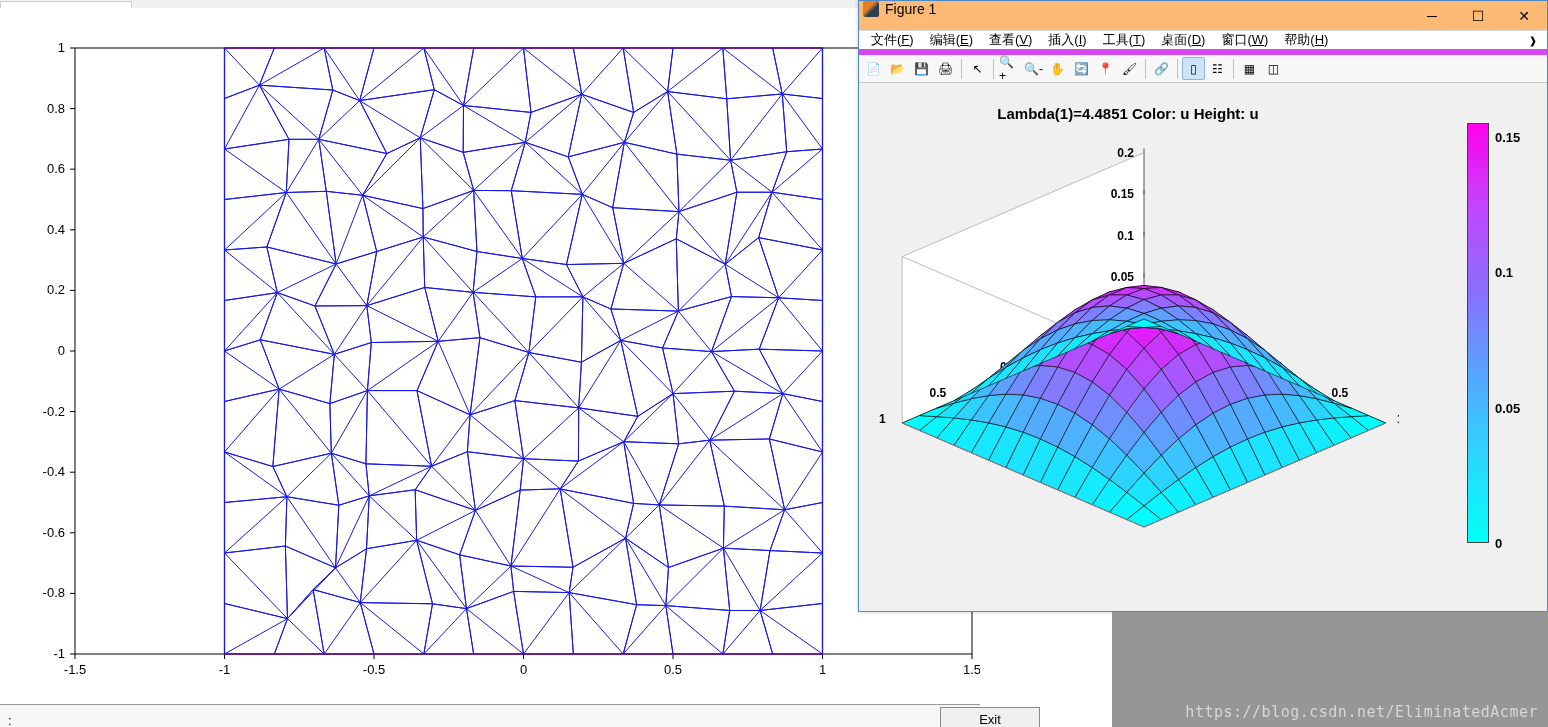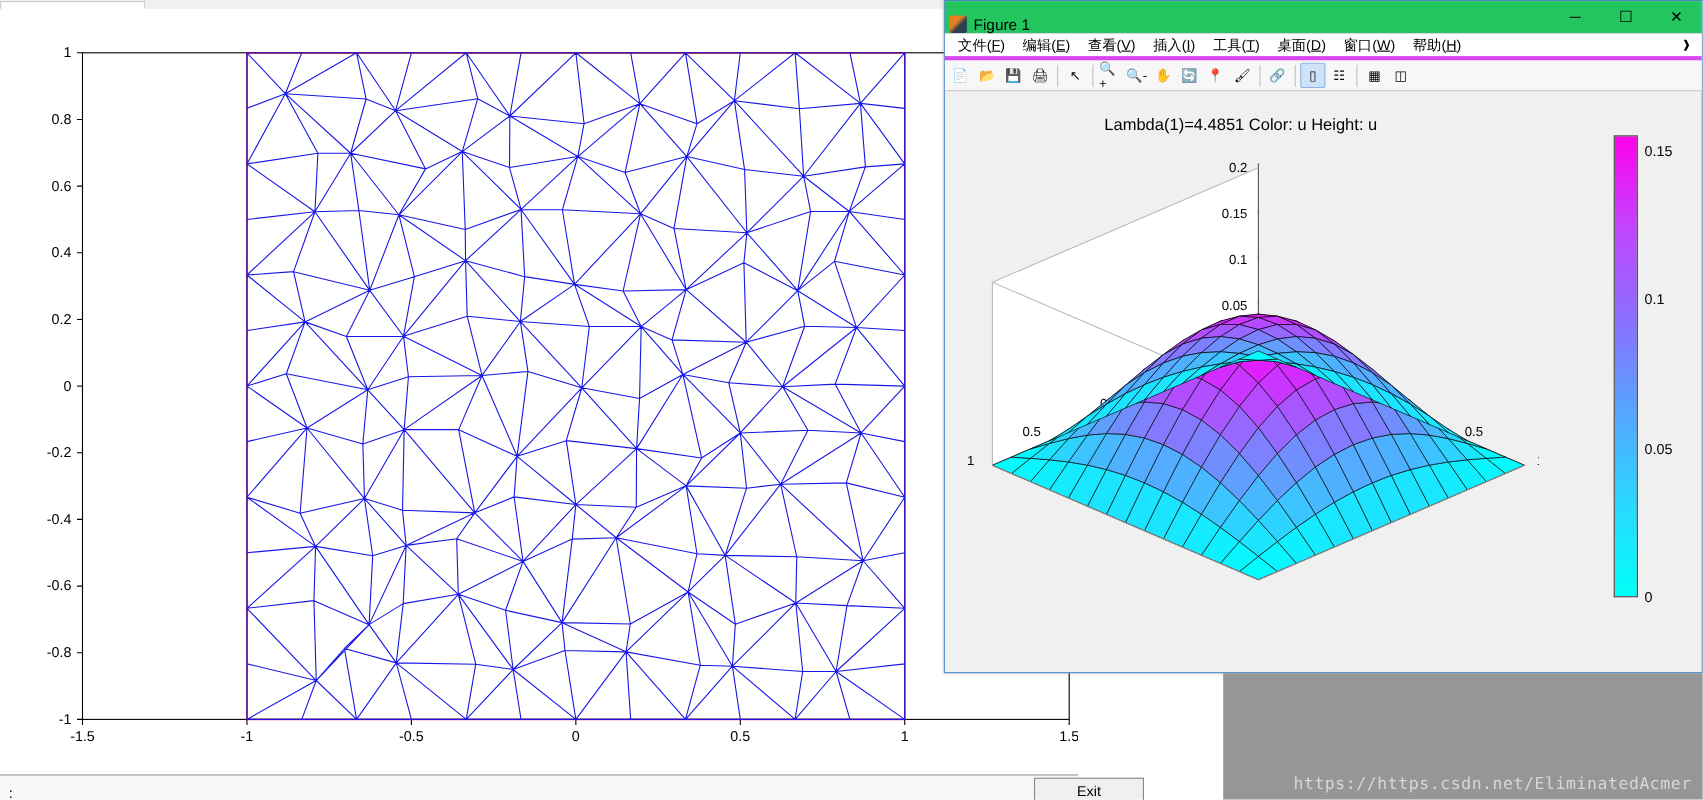--- a/index.html
+++ b/index.html
@@ -4,33 +4,33 @@
 <style>
   * { margin:0; padding:0; box-sizing:border-box; }
   body { font-family:"Segoe UI",Arial,sans-serif; font-size:12px; background:#fff; width:1548px; height:727px; position:relative; overflow:hidden; color:#000; }
   .main-panel { position:absolute; left:0; top:0; width:980px; height:727px; background:#fff; border-top:8px solid #f0f0f0; }
   .main-panel::before { content:""; position:absolute; left:0; top:-7px; width:130px; height:6px; background:#fff; border:1px solid #ccc; border-bottom:none;}
   .mesh-plot { position:absolute; left:20px; top:30px; width:960px; height:650px; }
   .status-bar { position:absolute; left:0; top:696px; width:980px; height:31px; border-top:1px solid #999; background:#f7f7f7; display:flex; align-items:center; font-size:13px; padding-left:8px; }
   .status-bar .pre { width:18px; }
   .exit-btn { position:absolute; right:-60px; bottom:4px; width:100px; height:24px; border:1px solid #888; background:#f0f0f0; font-size:13px; cursor:pointer; }
   .fig-window { position:absolute; left:858px; top:0; width:690px; height:612px; border:1px solid #4b8ac7; background:#f0f0f0; box-shadow:0 0 4px rgba(0,0,0,.2);}
-  .titlebar { height:30px; background:#22c55e; display:flex; align-items:flex-end; padding-left:4px; border-bottom:1px solid #d9d9d9; }
+  .titlebar { height:30px; background:#fdba74; display:flex; align-items:flex-start; padding-left:4px; border-bottom:1px solid #d9d9d9; }
   .mlicon { width:16px; height:16px; margin-right:6px; display:inline-block; background:linear-gradient(135deg,#e67e22 40%,#2c3e50 60%); border-radius:2px;}
   .titlebar-title { flex:1; font-size:14px;}
   .winbtn { width:46px; height:30px; display:flex; align-items:center; justify-content:center; font-size:14px; cursor:pointer;}
-  .menubar { height:24px; background:#fff; display:flex; align-items:center; padding:0 4px; font-size:13px; border-bottom:4px solid #d946ef; }
+  .menubar { height:24px; background:#fff; display:flex; align-items:center; padding:0 4px; font-size:13px; border-bottom:6px solid #d946ef; }
   .menuitem { padding:2px 8px; cursor:pointer; }
   .menuitem u { text-decoration:underline;}
   .menu-chevron { margin-left:auto; width:20px; font-size:10px; text-align:center; cursor:pointer;}
   .toolbar { height:28px; background:#f7f7f7; display:flex; align-items:center; padding:0 3px; gap:1px; border-bottom:1px solid #c8c8c8; }
   .tbtn { width:23px; height:23px; display:flex; align-items:center; justify-content:center; border:1px solid transparent; cursor:pointer; font-size:14px; border-radius:2px;}
   .tbtn.active { border-color:#8ab4e5; background:#cfe3f8;}
   .tsep { width:1px; height:20px; background:#c0c0c0; margin:0 3px;}
-  .fig-body { position:absolute; left:0; top:82px; right:0; bottom:0;}
+  .fig-body { position:absolute; left:0; top:82px; right:0; bottom:0;font-weight:bold;}
   .fig-title { position:absolute; top:22px; left:0; right:150px; text-align:center; font-size:15px;}
   .fig-3d { position:absolute; left:10px; top:40px; width:530px; height:490px;}
   .colorbar { position:absolute; right:20px; top:40px; width:60px; height:440px;}
   .colorbar .bar { width:22px; height:420px; background:linear-gradient(to top,#00fff8,#2ad8ff,#55a6ff,#8a6fff,#c146ff,#ff00ea); border:1px solid #444;}
   .colorbar .cb-tick { position:absolute; left:28px; font-size:13px; transform:translateY(-50%);}
   .gray-strip { position:absolute; right:0; top:612px; width:436px; height:115px; background:#969696;}
   .watermark { position:absolute; right:10px; bottom:6px; color:#d7d7d7; font-family:monospace; font-size:15px; letter-spacing:0.5px;}
   svg { display:block; }
 </style>
 </head>
@@ -367,13 +367,13 @@
       <div class="bar"></div>
     <div class="cb-tick" style="top: 420px;">0</div>
         <div class="cb-tick" style="top: 284.516px;">0.05</div>
         <div class="cb-tick" style="top: 149.032px;">0.1</div>
         <div class="cb-tick" style="top: 13.5484px;">0.15</div>
       </div>
   </div>
 </div>
 
 <div class="gray-strip"></div>
-<div class="watermark">https://https.csdn.net/EliminatedAcmer</div>
+<div class="watermark">https://blog.csdn.net/EliminatedAcmer</div>
 
 </body></html>

